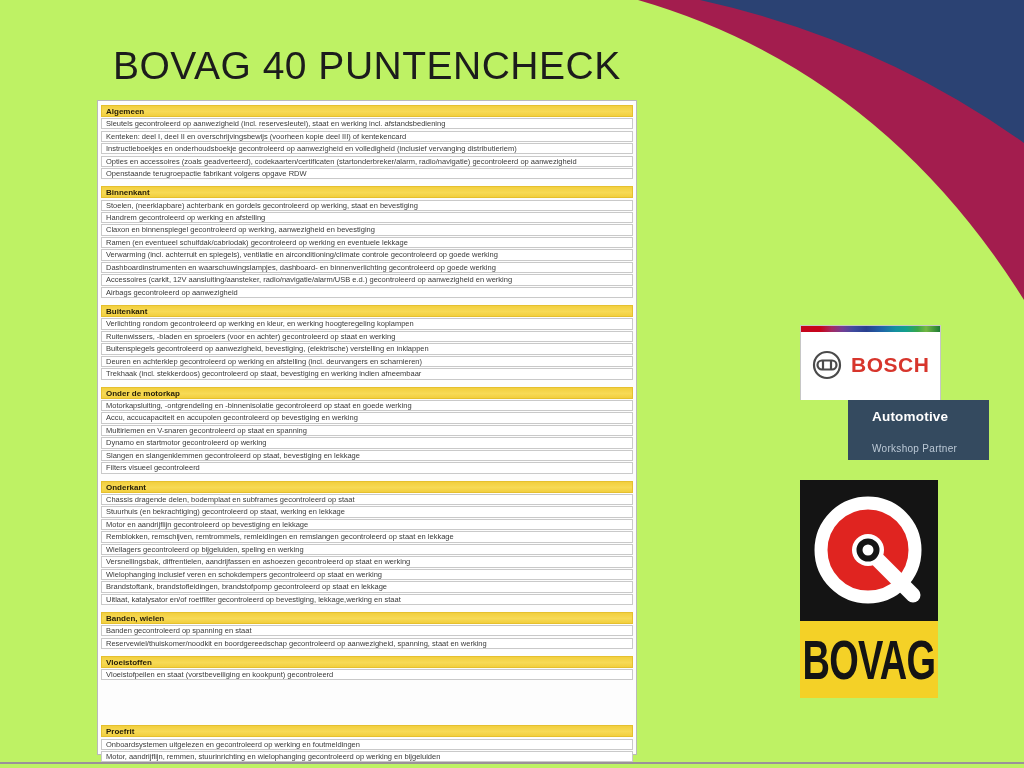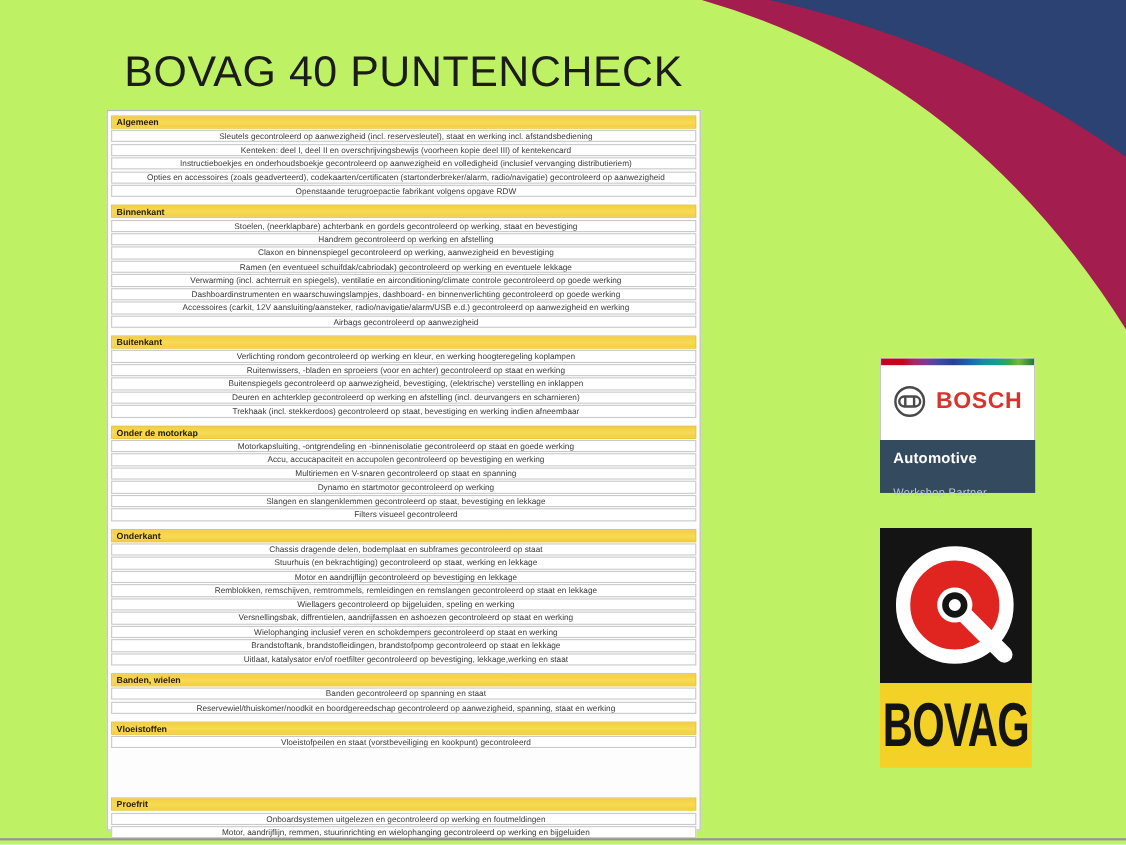--- a/index.html
+++ b/index.html
@@ -17,35 +17,35 @@
   
   #checklist { position: absolute; left: 97px; top: 100px; width: 540px; height: 655px;
                background: #fdfdfd; border: 1px solid #b9b9b9; padding: 4px 3px; }
   .section { margin-bottom: 7px; }
   .section:last-child { margin-bottom: 0; margin-top: 45px; }
   .sec-header { height: 12px; line-height: 12px; font-size: 8px; font-weight: bold;
                 color: #241c05; background: linear-gradient(180deg, var(--header-yellow) 0%, #f7da56 55%, var(--header-yellow) 100%);
                 border: 1px solid #e5c02f; padding-left: 4px; white-space: nowrap; overflow: hidden; }
   .crow { height: 11.4px; margin-top: 1.1px; line-height: 9.6px; font-size: 7.5px;
           color: #3a3a3a; background: #ffffff; border: 1px solid #c9c9c9;
-          padding-left: 4px; white-space: nowrap; overflow: hidden; text-align: center; }
+          padding-left: 4px; white-space: nowrap; overflow: hidden; }
 
   
   #bosch-badge { position: absolute; left: 800px; top: 325px; width: 141px; height: 139px; }
   .bosch-top { position: relative; width: 100%; height: 75px; background: #ffffff;
                border: 1px solid #c6c6c6; border-bottom: none; }
   .bosch-strip { position: absolute; top: 0; left: 0; right: 0; height: 6px;
     background: linear-gradient(90deg, #c6041c 0%, #c6041c 14%, #a42a62 22%, #723e95 30%,
                 #3e4b9e 38%, #28408f 47%, #1f64a8 58%, #14909f 68%, #13a08a 76%,
                 #3aa648 84%, #73b743 90%, #1e7c35 100%); }
   .bosch-logo-row { position: absolute; top: 24px; left: 11px; right: 8px;
                     display: flex; align-items: center; gap: 9px; }
   .bosch-word { font-size: 21px; font-weight: bold; letter-spacing: 0.5px; color: var(--bosch-red); }
-  .bosch-bottom { width: 100%; height: 48px; background: var(--bosch-slate);
-                  padding: 9px 11px 0 11px; border: 1px solid var(--bosch-slate); border-top: none; }
+  .bosch-bottom { width: 100%; height: 60px; background: var(--bosch-slate);
+                  padding: 9px 11px 0 23px; border: 1px solid var(--bosch-slate); border-top: none; margin-left: 48px; }
   .bosch-line1 { font-size: 13.5px; font-weight: bold; color: #ffffff; letter-spacing: 0.2px; }
   .bosch-line2 { font-size: 10px; color: #bcc9d6; margin-top: 19px; letter-spacing: 0.3px; }
 
   
   #bovag-logo { position: absolute; left: 800px; top: 480px; width: 138px; height: 218px; }
   .bovag-black { width: 100%; height: 141px; background: #141414; }
   .bovag-yellow { width: 100%; height: 77px; background: var(--bovag-yellow);
                   display: flex; align-items: center; justify-content: center; overflow: hidden; }
   .bovag-word { font-size: 52px; font-weight: bold; color: #141414;
                 transform: scale(0.73, 1.08); letter-spacing: -1px; line-height: 1; }

